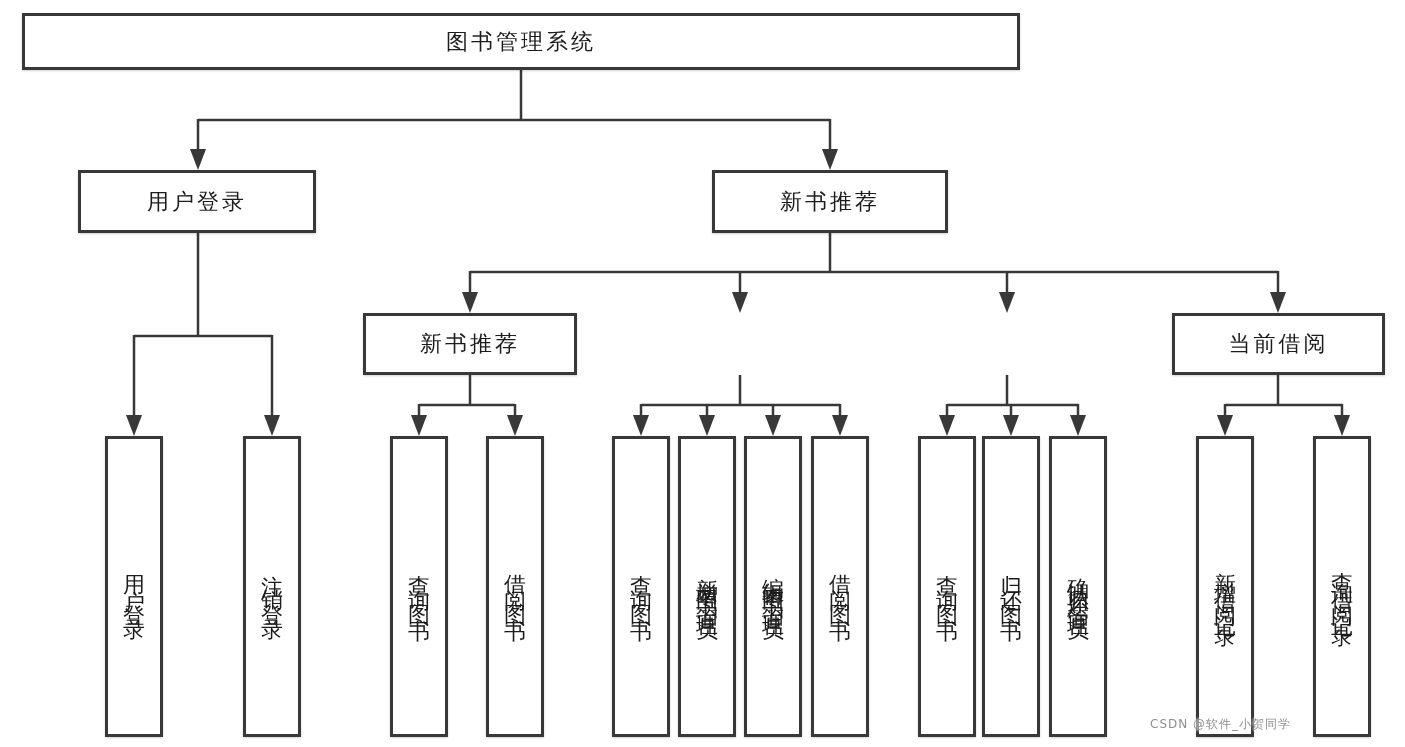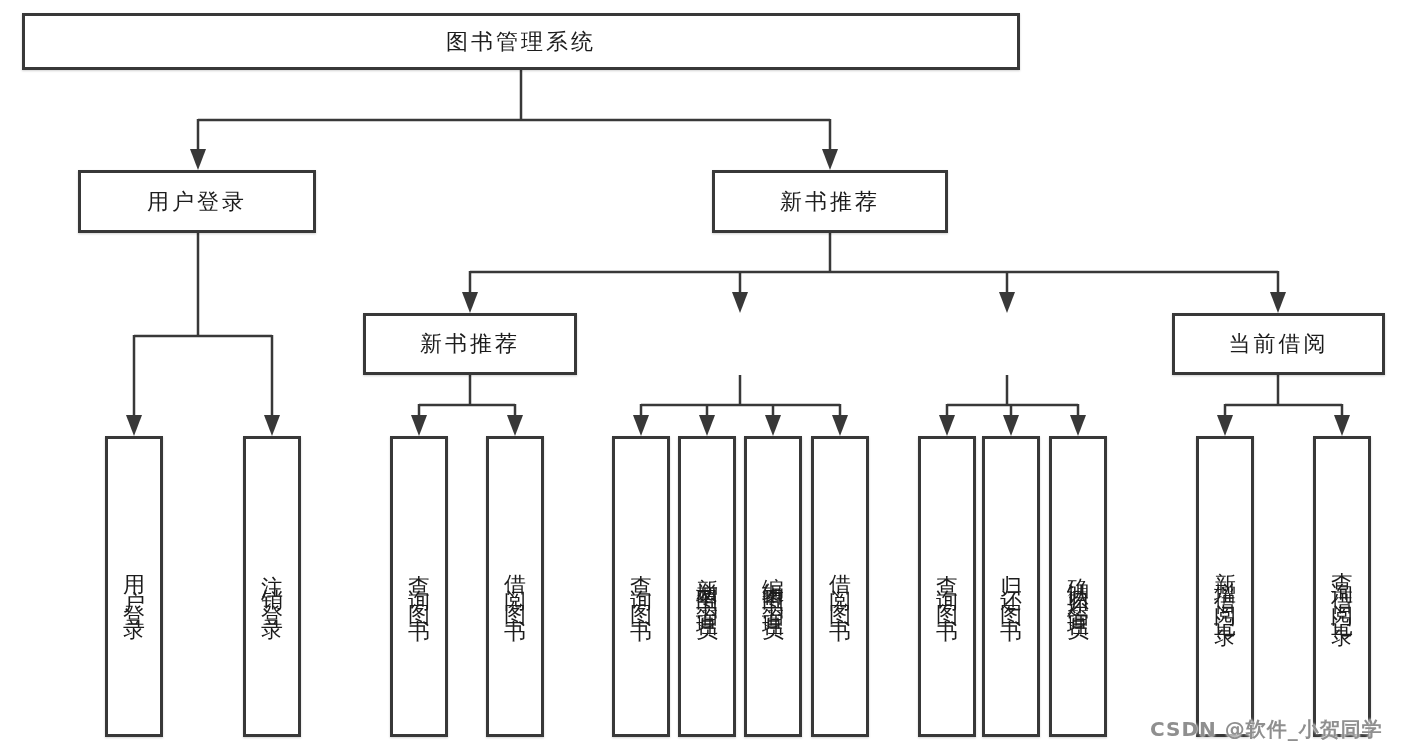--- a/index.html
+++ b/index.html
@@ -41,27 +41,26 @@
     font-size:22px;
     color:var(--text);
     line-height:1;
   }
   .ls4{letter-spacing:15px;}
   .ls6{letter-spacing:11px;}
   .ls10{letter-spacing:6px;}
   .watermark{
     position:absolute;
     left:1150px;top:716px;
-    font-size:20px;
+    font-size:12px;
     letter-spacing:1px;
     color:var(--wm);
     text-shadow:0 0 3px #fff,0 0 3px #fff;
     white-space:nowrap;
     z-index:5;
-    font-weight:bold;
   }
 </style>
 </head>
 <body>
 
 <div class="canvas">
 
   <svg class="connectors" viewBox="0 0 1405 747">
     <path d="
       M521 70 V120 M198 120 H830 M198 119 V152 M830 119 V152

